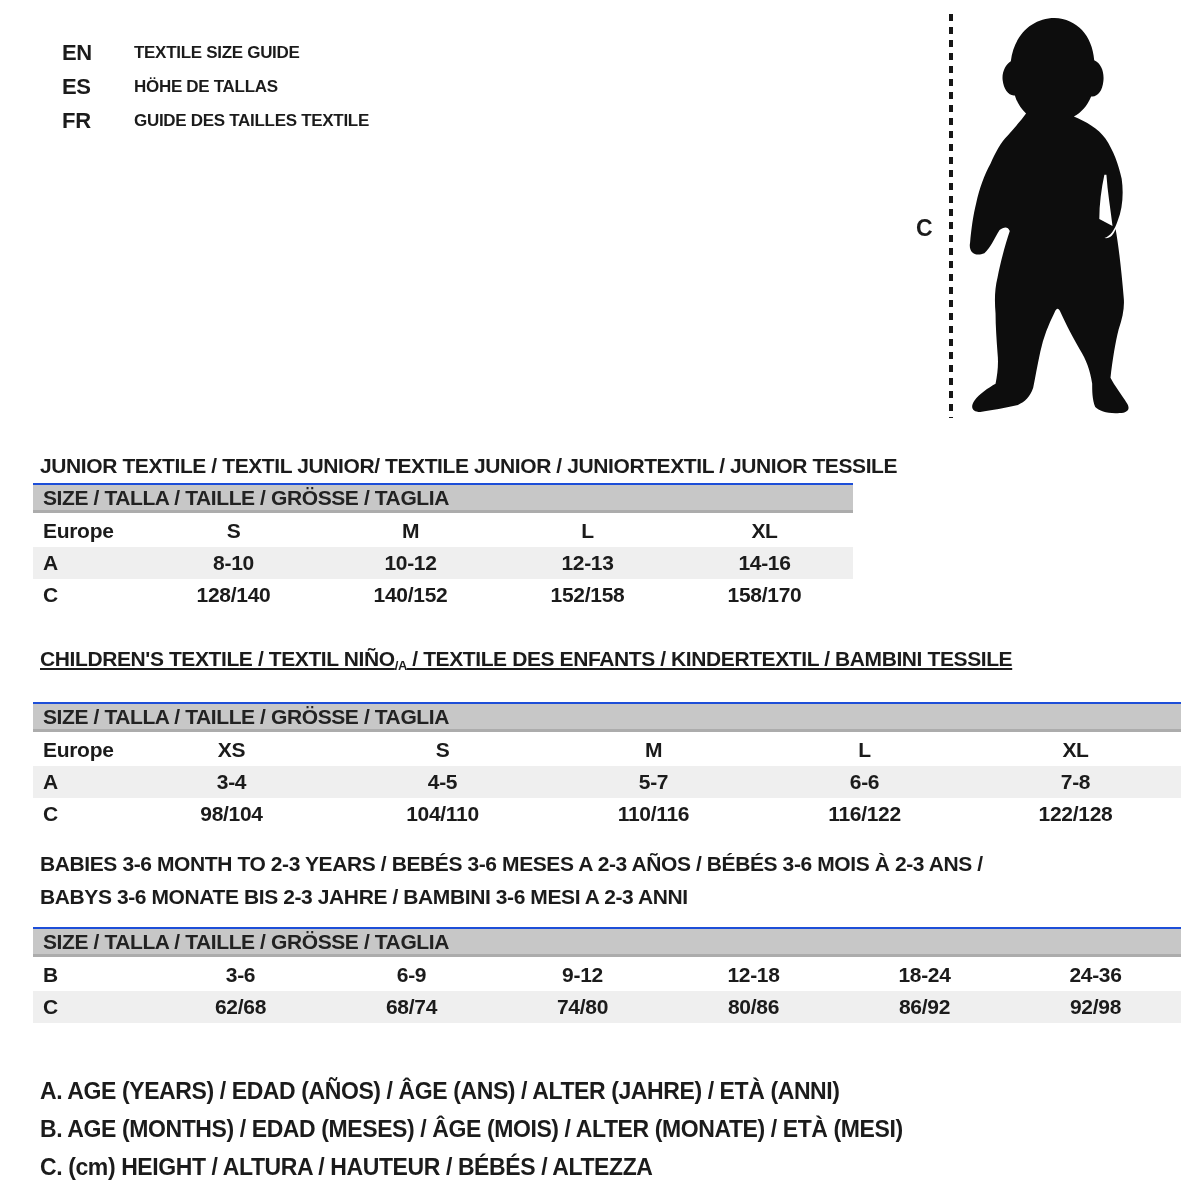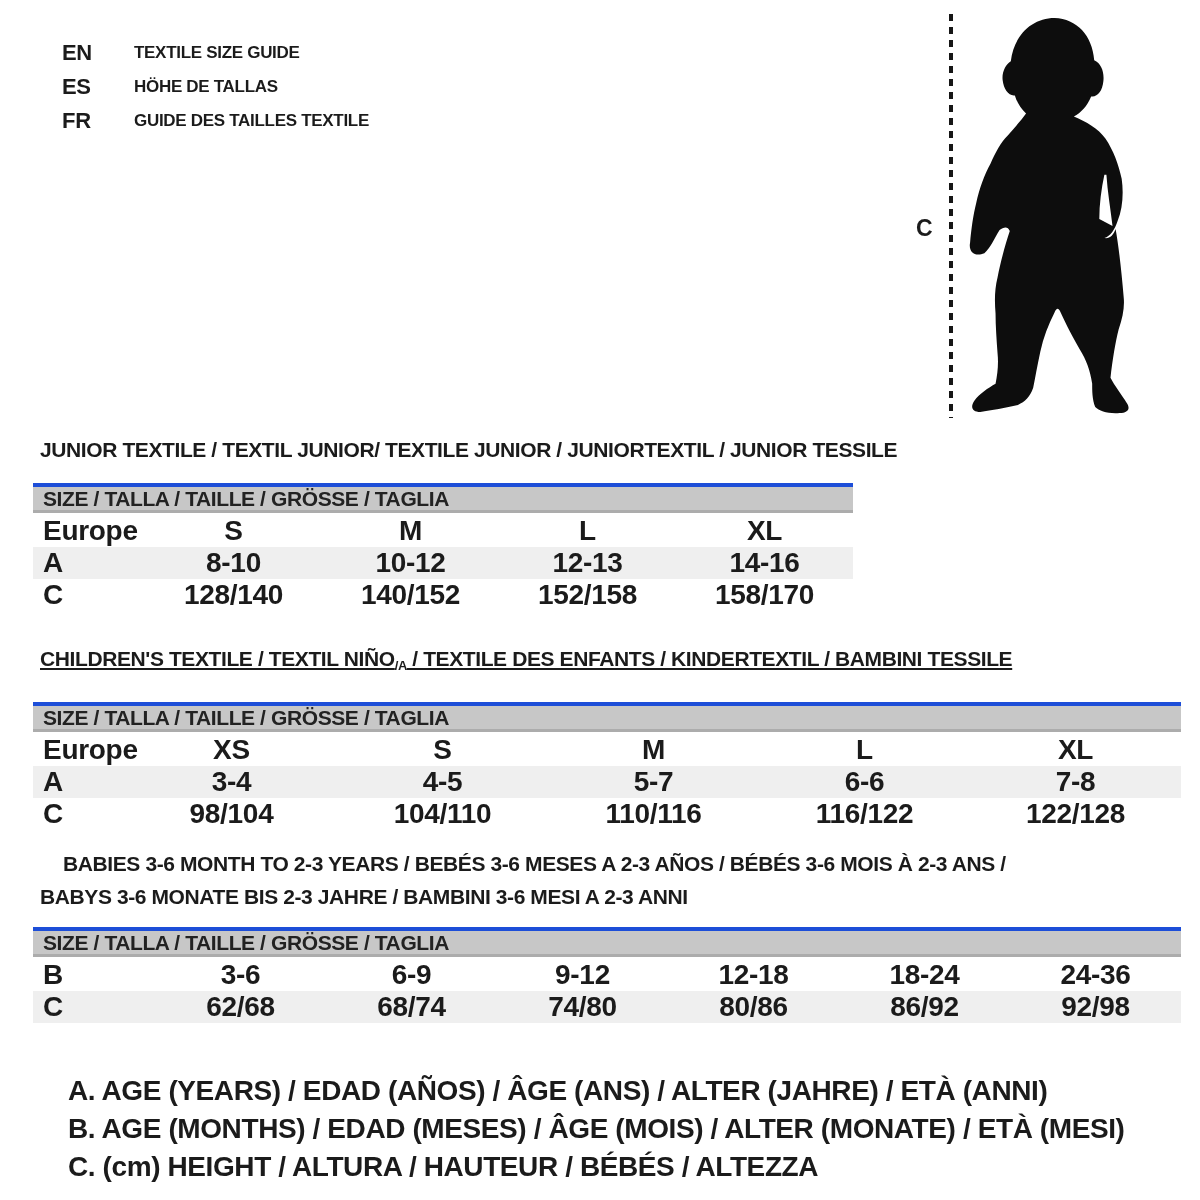--- a/index.html
+++ b/index.html
@@ -32,45 +32,45 @@
   
   .section-heading {
     font-size: 21px; font-weight: bold; letter-spacing: -0.4px; white-space: nowrap;
   }
   .sub-a { font-size: 13px; vertical-align: -4px; font-weight: bold; }
 
   
   .size-table { position: absolute; }
   .band {
     box-sizing: border-box; height: 30px;
-    border-top: 4px solid #1d4ed8; border-bottom: 3px solid #acacac;
+    border-top: 2px solid #1d4ed8; border-bottom: 3px solid #acacac;
     display: flex; align-items: center;
     padding-left: 10px; font-size: 21px; font-weight: bold;
     letter-spacing: -0.4px; color: #222222;
     margin-bottom: 2px;
   }
   .trow {
     display: flex; height: 32px; align-items: center;
-    font-size: 28px; font-weight: bold; letter-spacing: -0.3px;
+    font-size: 21px; font-weight: bold; letter-spacing: -0.3px;
   }
   .trow .lbl { box-sizing: border-box; padding-left: 10px; }
   .trow .cell { flex: 1; text-align: center; }
 
   .t-junior { left: 33px; top: 483px; width: 820px; }
   .t-junior .lbl { width: 112px; }
   .t-children { left: 33px; top: 702px; width: 1148px; }
   .t-children .lbl { width: 93px; }
   .t-babies { left: 33px; top: 927px; width: 1148px; }
   .t-babies .lbl { width: 122px; }
 
   
   .legend { left: 40px; top: 1072px; }
   .legend-line {
-    font-size: 28px; font-weight: bold; letter-spacing: -0.4px;
-    height: 38px; line-height: 38px; white-space: nowrap; margin-left: 28px;
+    font-size: 23px; font-weight: bold; letter-spacing: -0.4px;
+    height: 38px; line-height: 38px; white-space: nowrap;
   }
 </style>
 </head>
 <body>
 
 <div class="abs lang-block">
   <div class="lang-row">
     <span class="lang-code">EN</span>
     <span class="lang-title">TEXTILE SIZE GUIDE</span>
   </div>
@@ -125,21 +125,21 @@
     C 16 172 21 158 27 147
     C 32 136 37 126 44 119
     C 50 112 57 104 62 97
     C 57 92 53 86 51 79
     C 45 80 40 73 39 64
     C 38 56 42 48 47 45
     C 50 19 68 2 90 2 Z"></path>
   <path fill="#ffffff" d="M 139 158 C 136 172 134 188 134 202 L 147 209 C 145 192 142 174 141 158 Z"></path>
 </svg>
 
-<div class="abs section-heading" style="left:40px; top:438px;">JUNIOR TEXTILE / TEXTIL JUNIOR/ TEXTILE JUNIOR / JUNIORTEXTIL / JUNIOR TESSILE</div>
+<div class="abs section-heading" style="left:40px; top:454px;">JUNIOR TEXTILE / TEXTIL JUNIOR/ TEXTILE JUNIOR / JUNIORTEXTIL / JUNIOR TESSILE</div>
 <div class="size-table t-junior">
   <div class="band" style="background:#c7c7c7;">SIZE / TALLA / TAILLE / GRÖSSE / TAGLIA</div>
   <div class="trow">
     <span class="lbl">Europe</span>
     <span class="cell">S</span>
     <span class="cell">M</span>
     <span class="cell">L</span>
     <span class="cell">XL</span>
   </div>
   <div class="trow" style="background:#efefef;">
@@ -182,21 +182,21 @@
   <div class="trow">
     <span class="lbl">C</span>
     <span class="cell">98/104</span>
     <span class="cell">104/110</span>
     <span class="cell">110/116</span>
     <span class="cell">116/122</span>
     <span class="cell">122/128</span>
   </div>
 </div>
 
-<div class="abs section-heading" style="left:40px; top:852px;margin-left:23px;">BABIES 3-6 MONTH TO 2-3 YEARS / BEBÉS 3-6 MESES A 2-3 AÑOS / BÉBÉS 3-6 MOIS À 2-3 ANS /</div>
+<div class="abs section-heading" style="left:40px; top:852px;">BABIES 3-6 MONTH TO 2-3 YEARS / BEBÉS 3-6 MESES A 2-3 AÑOS / BÉBÉS 3-6 MOIS À 2-3 ANS /</div>
 <div class="abs section-heading" style="left:40px; top:885px;">BABYS 3-6 MONATE BIS 2-3 JAHRE / BAMBINI 3-6 MESI A 2-3 ANNI</div>
 <div class="size-table t-babies">
   <div class="band" style="background:#c7c7c7;">SIZE / TALLA / TAILLE / GRÖSSE / TAGLIA</div>
   <div class="trow">
     <span class="lbl">B</span>
     <span class="cell">3-6</span>
     <span class="cell">6-9</span>
     <span class="cell">9-12</span>
     <span class="cell">12-18</span>
     <span class="cell">18-24</span>

